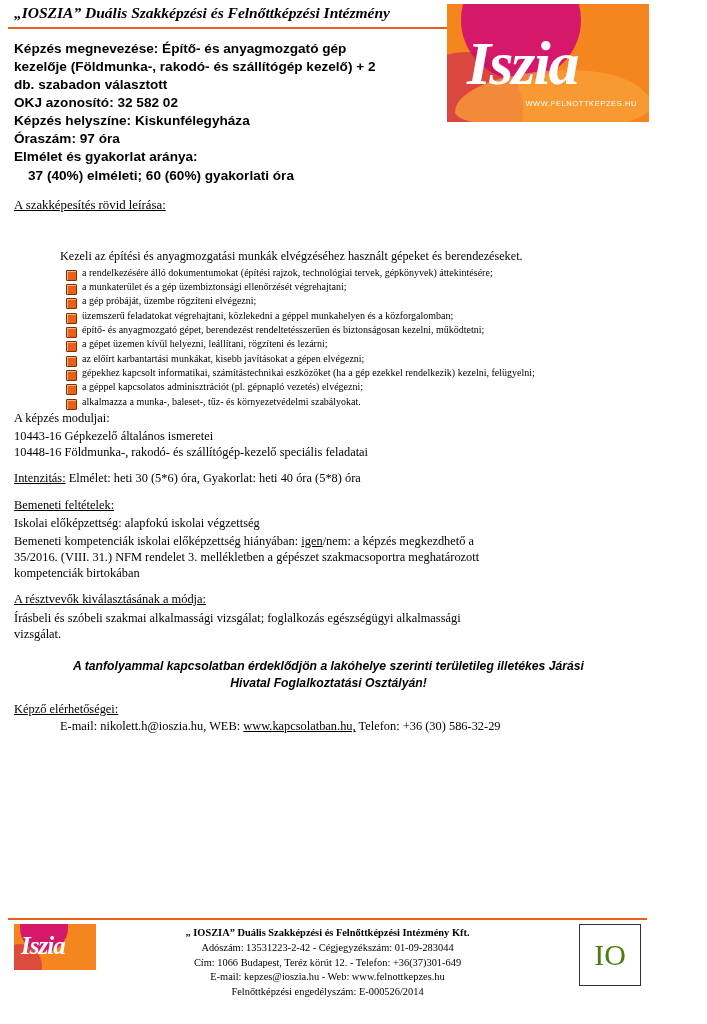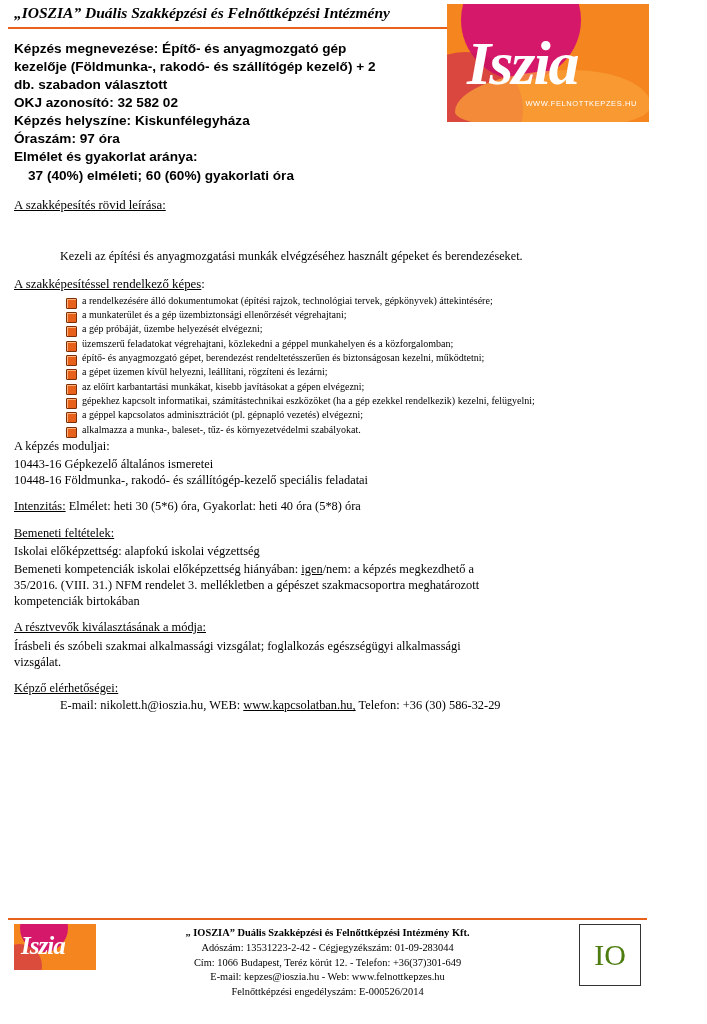--- a/index.html
+++ b/index.html
@@ -296,26 +296,25 @@
       <div class="ind">OKJ azonosító: 32 582 02</div>
       <div class="ind">Képzés helyszíne: Kiskunfélegyháza</div>
       <div class="ind">Óraszám: 97 óra</div>
       <div class="ind">Elmélet és gyakorlat aránya:</div>
       <div class="ind sub-indent">37 (40%) elméleti; 60 (60%) gyakorlati óra</div>
     </div>
 
     <div class="sec-label u">A szakképesítés rövid leírása:</div>
     <div class="indent-text">Kezeli az építési és anyagmozgatási munkák elvégzéséhez használt gépeket és berendezéseket.</div>
 
-    <div class="sec-label"><span class="u">A szakképesítéssel rendelkező képes</span><span>:</span></div>
 
     <ul class="bullets">
       <li>a rendelkezésére álló dokumentumokat (építési rajzok, technológiai tervek, gépkönyvek) áttekintésére;</li>
       <li>a munkaterület és a gép üzembiztonsági ellenőrzését végrehajtani;</li>
-      <li>a gép próbáját, üzembe helyezését elvégezni;</li>
+      <li>a gép próbáját, üzembe rögzíteni elvégezni;</li>
       <li>üzemszerű feladatokat végrehajtani, közlekedni a géppel munkahelyen és a közforgalomban;</li>
       <li>építő- és anyagmozgató gépet, berendezést rendeltetésszerűen és biztonságosan kezelni, működtetni;</li>
       <li>a gépet üzemen kívül helyezni, leállítani, rögzíteni és lezárni;</li>
       <li>az előírt karbantartási munkákat, kisebb javításokat a gépen elvégezni;</li>
       <li>gépekhez kapcsolt informatikai, számítástechnikai eszközöket (ha a gép ezekkel rendelkezik) kezelni, felügyelni;</li>
       <li>a géppel kapcsolatos adminisztrációt (pl. gépnapló vezetés) elvégezni;</li>
       <li>alkalmazza a munka-, baleset-, tűz- és környezetvédelmi szabályokat.</li>
     </ul>
 
     <div class="plain">A képzés moduljai:</div>
@@ -327,20 +326,24 @@
     <div class="para"><span class="u">Bemeneti feltételek:</span></div>
     <div class="plain block">Iskolai előképzettség: alapfokú iskolai végzettség</div>
     <div class="plain block"><span>Bemeneti kompetenciák iskolai előképzettség hiányában: </span><span class="u">igen</span><span>/nem: a képzés megkezdhető a</span></div>
     <div class="plain">35/2016. (VIII. 31.) NFM rendelet 3. mellékletben a gépészet szakmacsoportra meghatározott</div>
     <div class="plain">kompetenciák birtokában</div>
 
     <div class="para"><span class="u">A résztvevők kiválasztásának a módja:</span></div>
     <div class="plain block">Írásbeli és szóbeli szakmai alkalmassági vizsgálat; foglalkozás egészségügyi alkalmassági</div>
     <div class="plain">vizsgálat.</div>
 
+    <div class="center-bold-italic">
+      <div>A tanfolyammal kapcsolatban érdeklődjön a lakóhelye szerinti területileg illetékes Járási</div>
+      <div>Hivatal Foglalkoztatási Osztályán!</div>
+    </div>
 
     <div class="para"><span class="u">Képző elérhetőségei:</span></div>
     <div class="contact-line"><span>E-mail: nikolett.h@ioszia.hu, WEB: </span><span class="u">www.kapcsolatban.hu,</span><span> Telefon: +36 (30) 586-32-29</span></div>
 
   </div>
 
   <div class="rule-bottom"></div>
   <div class="footer">
     <div class="footer-logo">
       <div class="c1"></div>

